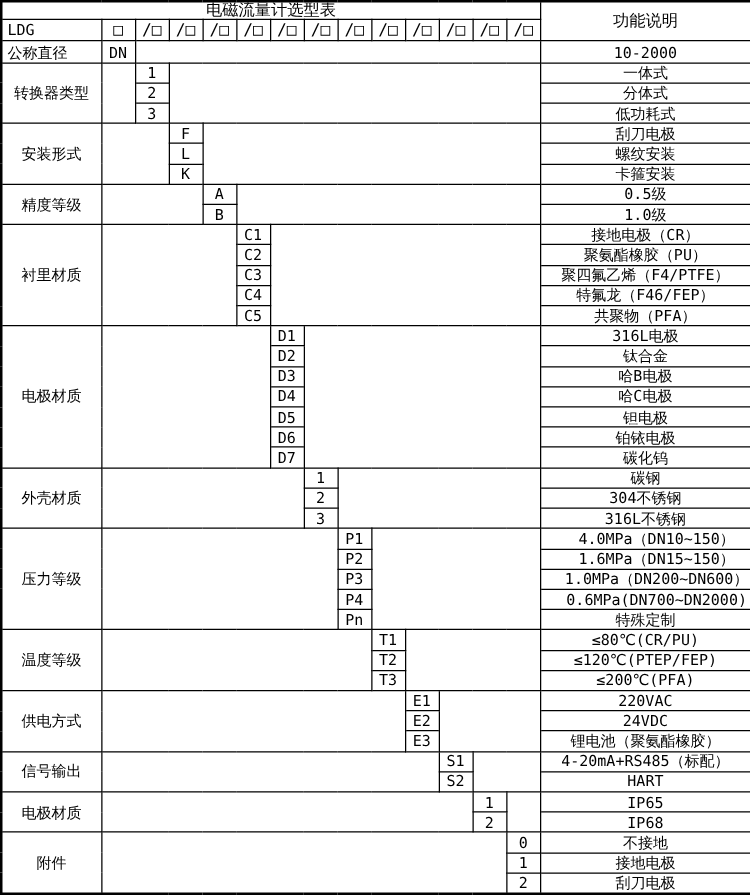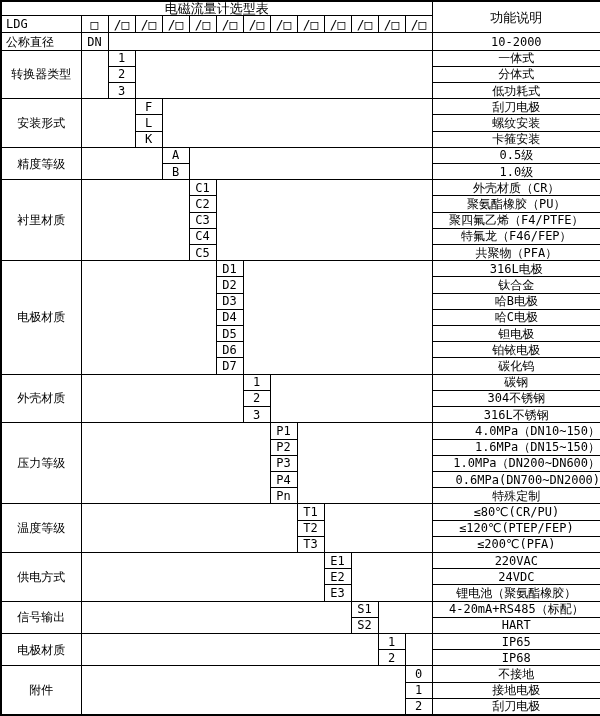--- a/index.html
+++ b/index.html
@@ -5,21 +5,21 @@
   html,body{margin:0;padding:0;background:#fff;}
   #page{width:600px;height:716px;background:#fff;overflow:hidden;}
   table{border-collapse:collapse;table-layout:fixed;width:600px;height:716px;
         border:2px solid #000;}
   td{border:1px solid #000;padding:0;margin:0;overflow:hidden;white-space:nowrap;
      font-family:"DejaVu Sans Mono","DejaVu Sans",sans-serif;
      font-size:12px;line-height:1;color:#000;text-align:center;vertical-align:middle;}
   td.title-cell{font-size:13px;}
   td.fheader-cell{font-size:13px;margin-top:46px;}
   td.left{text-align:left;padding-left:4px;}
-  td.desc-left{text-align:right;padding-left:18px;}
+  td.desc-left{text-align:center;padding-left:18px;}
   tr{height:16px;}
   tr.r-title{height:14px;}
   tr.r-model{height:17px;margin-left:48px;}
   td.slot-cell,td.box-cell{font-size:13px;}
 </style>
 </head>
 <body>
 
 <div id="page">
   <table id="grid">
@@ -106,21 +106,21 @@
         </tr>
         <tr>
           <td>B</td>
           <td>1.0级</td>
         </tr>
         <tr>
           <td rowspan="5">衬里材质</td>
           <td colspan="4" rowspan="5"></td>
           <td>C1</td>
           <td colspan="8" rowspan="5"></td>
-          <td>外壳材质（CR）</td>
+          <td>接地电极（CR）</td>
         </tr>
         <tr>
           <td>C2</td>
           <td>聚氨酯橡胶（PU）</td>
         </tr>
         <tr>
           <td>C3</td>
           <td>聚四氟乙烯（F4/PTFE）</td>
         </tr>
         <tr>

